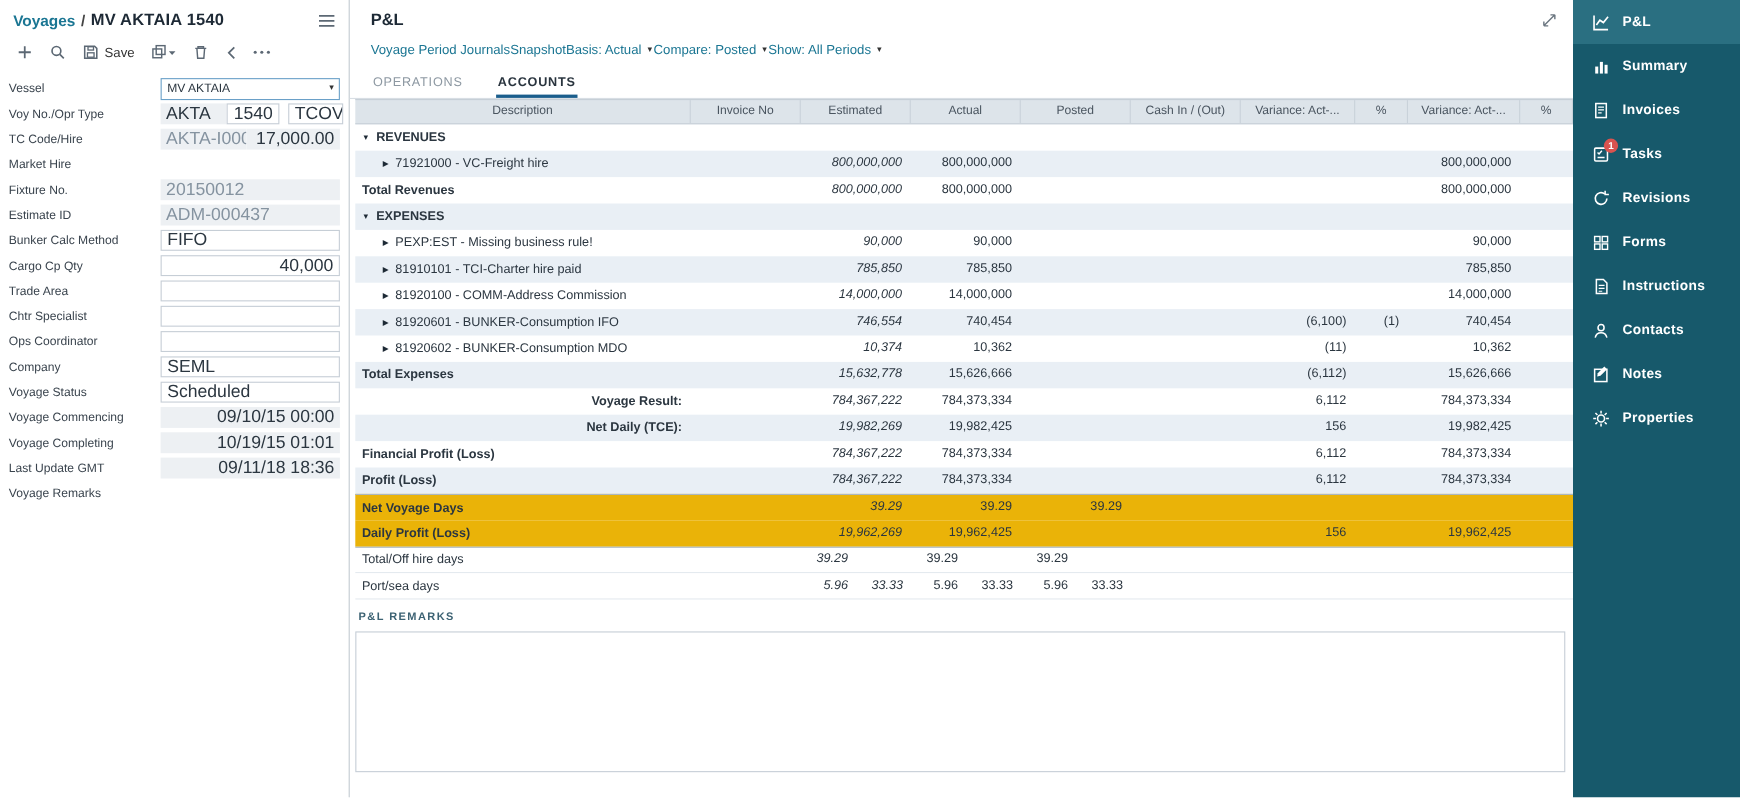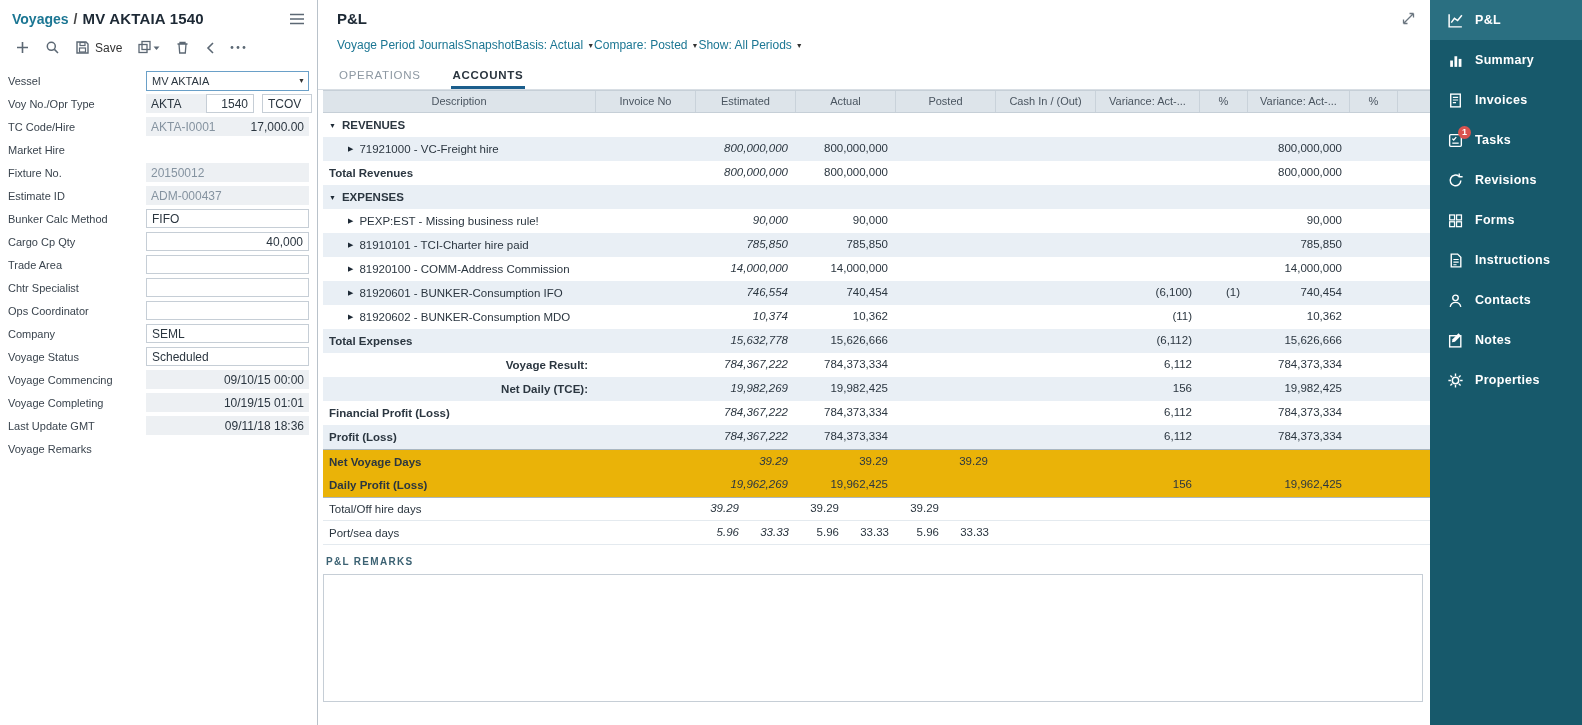--- a/index.html
+++ b/index.html
@@ -15,21 +15,21 @@
   .crumb-title { color:#1d2935; font-weight:bold; font-size:15px; letter-spacing:.2px; white-space:nowrap; }
   .menu-btn { margin-left:auto; }
   .lp-toolbar { display:flex; align-items:center; gap:15px; padding:9px 12px 10px 15px; }
   .tb-icon { display:inline-flex; align-items:center; cursor:pointer; }
   .save-group { display:flex; align-items:center; gap:5px; cursor:pointer; color:#333; font-size:12px; }
 
   .form { padding:4px 8px 0 8px; }
   .form-row { display:flex; align-items:center; height:23px; }
   .form-label { width:138px; font-size:11px; color:#3a444e; flex:none; }
   .field-area { flex:1; display:flex; align-items:center; height:19px; }
-  .fld { font-size:12px; display:flex; align-items:center; padding:0 5px; height:19px; overflow:hidden; white-space:nowrap; }
+  .fld { font-size:16px; display:flex; align-items:center; padding:0 5px; height:19px; overflow:hidden; white-space:nowrap; }
   .fld.gray { background:#edf0f3; color:#2b3640; }
   .fld.muted { color:#8593a0; }
   .fld.bordered { background:#fff; border:1px solid #c6ced6; }
   .fld.right { justify-content:flex-end; }
   .fld.full { flex:1; }
   .w60 { width:60px; flex:none; } .w48 { width:48px; flex:none; }
   .w50 { width:50px; flex:none; margin-left:8px; } .w78 { width:78px; flex:none; }
   .select { border:1px solid #6aa0c8; background:#fff; flex:1; display:flex; align-items:center; justify-content:space-between; height:20px; cursor:pointer; padding:0 3px 0 5px; font-size:11px; }
   .select .caret, .pl-link .caret { font-size:7px; color:#333; }
 
@@ -40,21 +40,21 @@
   .collapse-btn { margin-left:auto; cursor:pointer; display:inline-flex; }
   .pl-toolbar { display:flex; align-items:center; padding:6px 18px 10px 19px; font-size:12px;text-align:right; }
   .pl-link { color:#1b7693; cursor:pointer; display:flex; align-items:center; gap:4px; white-space:nowrap; }
   .tabs { display:flex; gap:28px; padding:0 19px; border-bottom:1px solid #d8dee4; }
   .tab { padding:7px 2px 8px; font-size:11.5px; letter-spacing:.7px; color:#8d98a2; cursor:pointer; }
   .tab.active { color:#29343e; font-weight:bold; border-bottom:3px solid #1b5e8c; padding-bottom:5px; }
 
   .grid { margin-left:5px; width:1107px; }
   .thead { display:flex; background:#dde4ea; border-top:1px solid #c6cfd7; border-bottom:1px solid #c6cfd7; height:23px; }
   .th { font-size:11px; color:#4a5560; line-height:21px; text-align:center; border-right:1px solid #c9d2da; overflow:hidden; white-space:nowrap; text-overflow:ellipsis; padding:0 3px; }
-  .c0{width:273px; flex:none;} .c1{width:100px; flex:none;} .c2{width:100px; flex:none;}
+  .c0{width:305px; flex:none;} .c1{width:100px; flex:none;} .c2{width:100px; flex:none;}
   .c3{width:100px; flex:none;} .c4{width:100px; flex:none;} .c5{width:100px; flex:none;}
   .c6{width:104px; flex:none;} .c7{width:48px; flex:none;} .c8{width:102px; flex:none;} .c9{width:48px; flex:none;}
 
   .trow { display:flex; height:24px; align-items:center; font-size:11.5px; }
   .trow.alt { background:#e9eff5; }
   .trow.stat { background:#eab308; }
   .trow.stat-first { border-top:1px solid #aab7c1; }
   .trow.split-first { border-top:1px solid #aab7c1; }
   .trow.split { border-bottom:1px solid #e4eaef; }
   .td { padding:0 8px; text-align:right; white-space:nowrap; overflow:hidden; height:24px; line-height:23px; }

